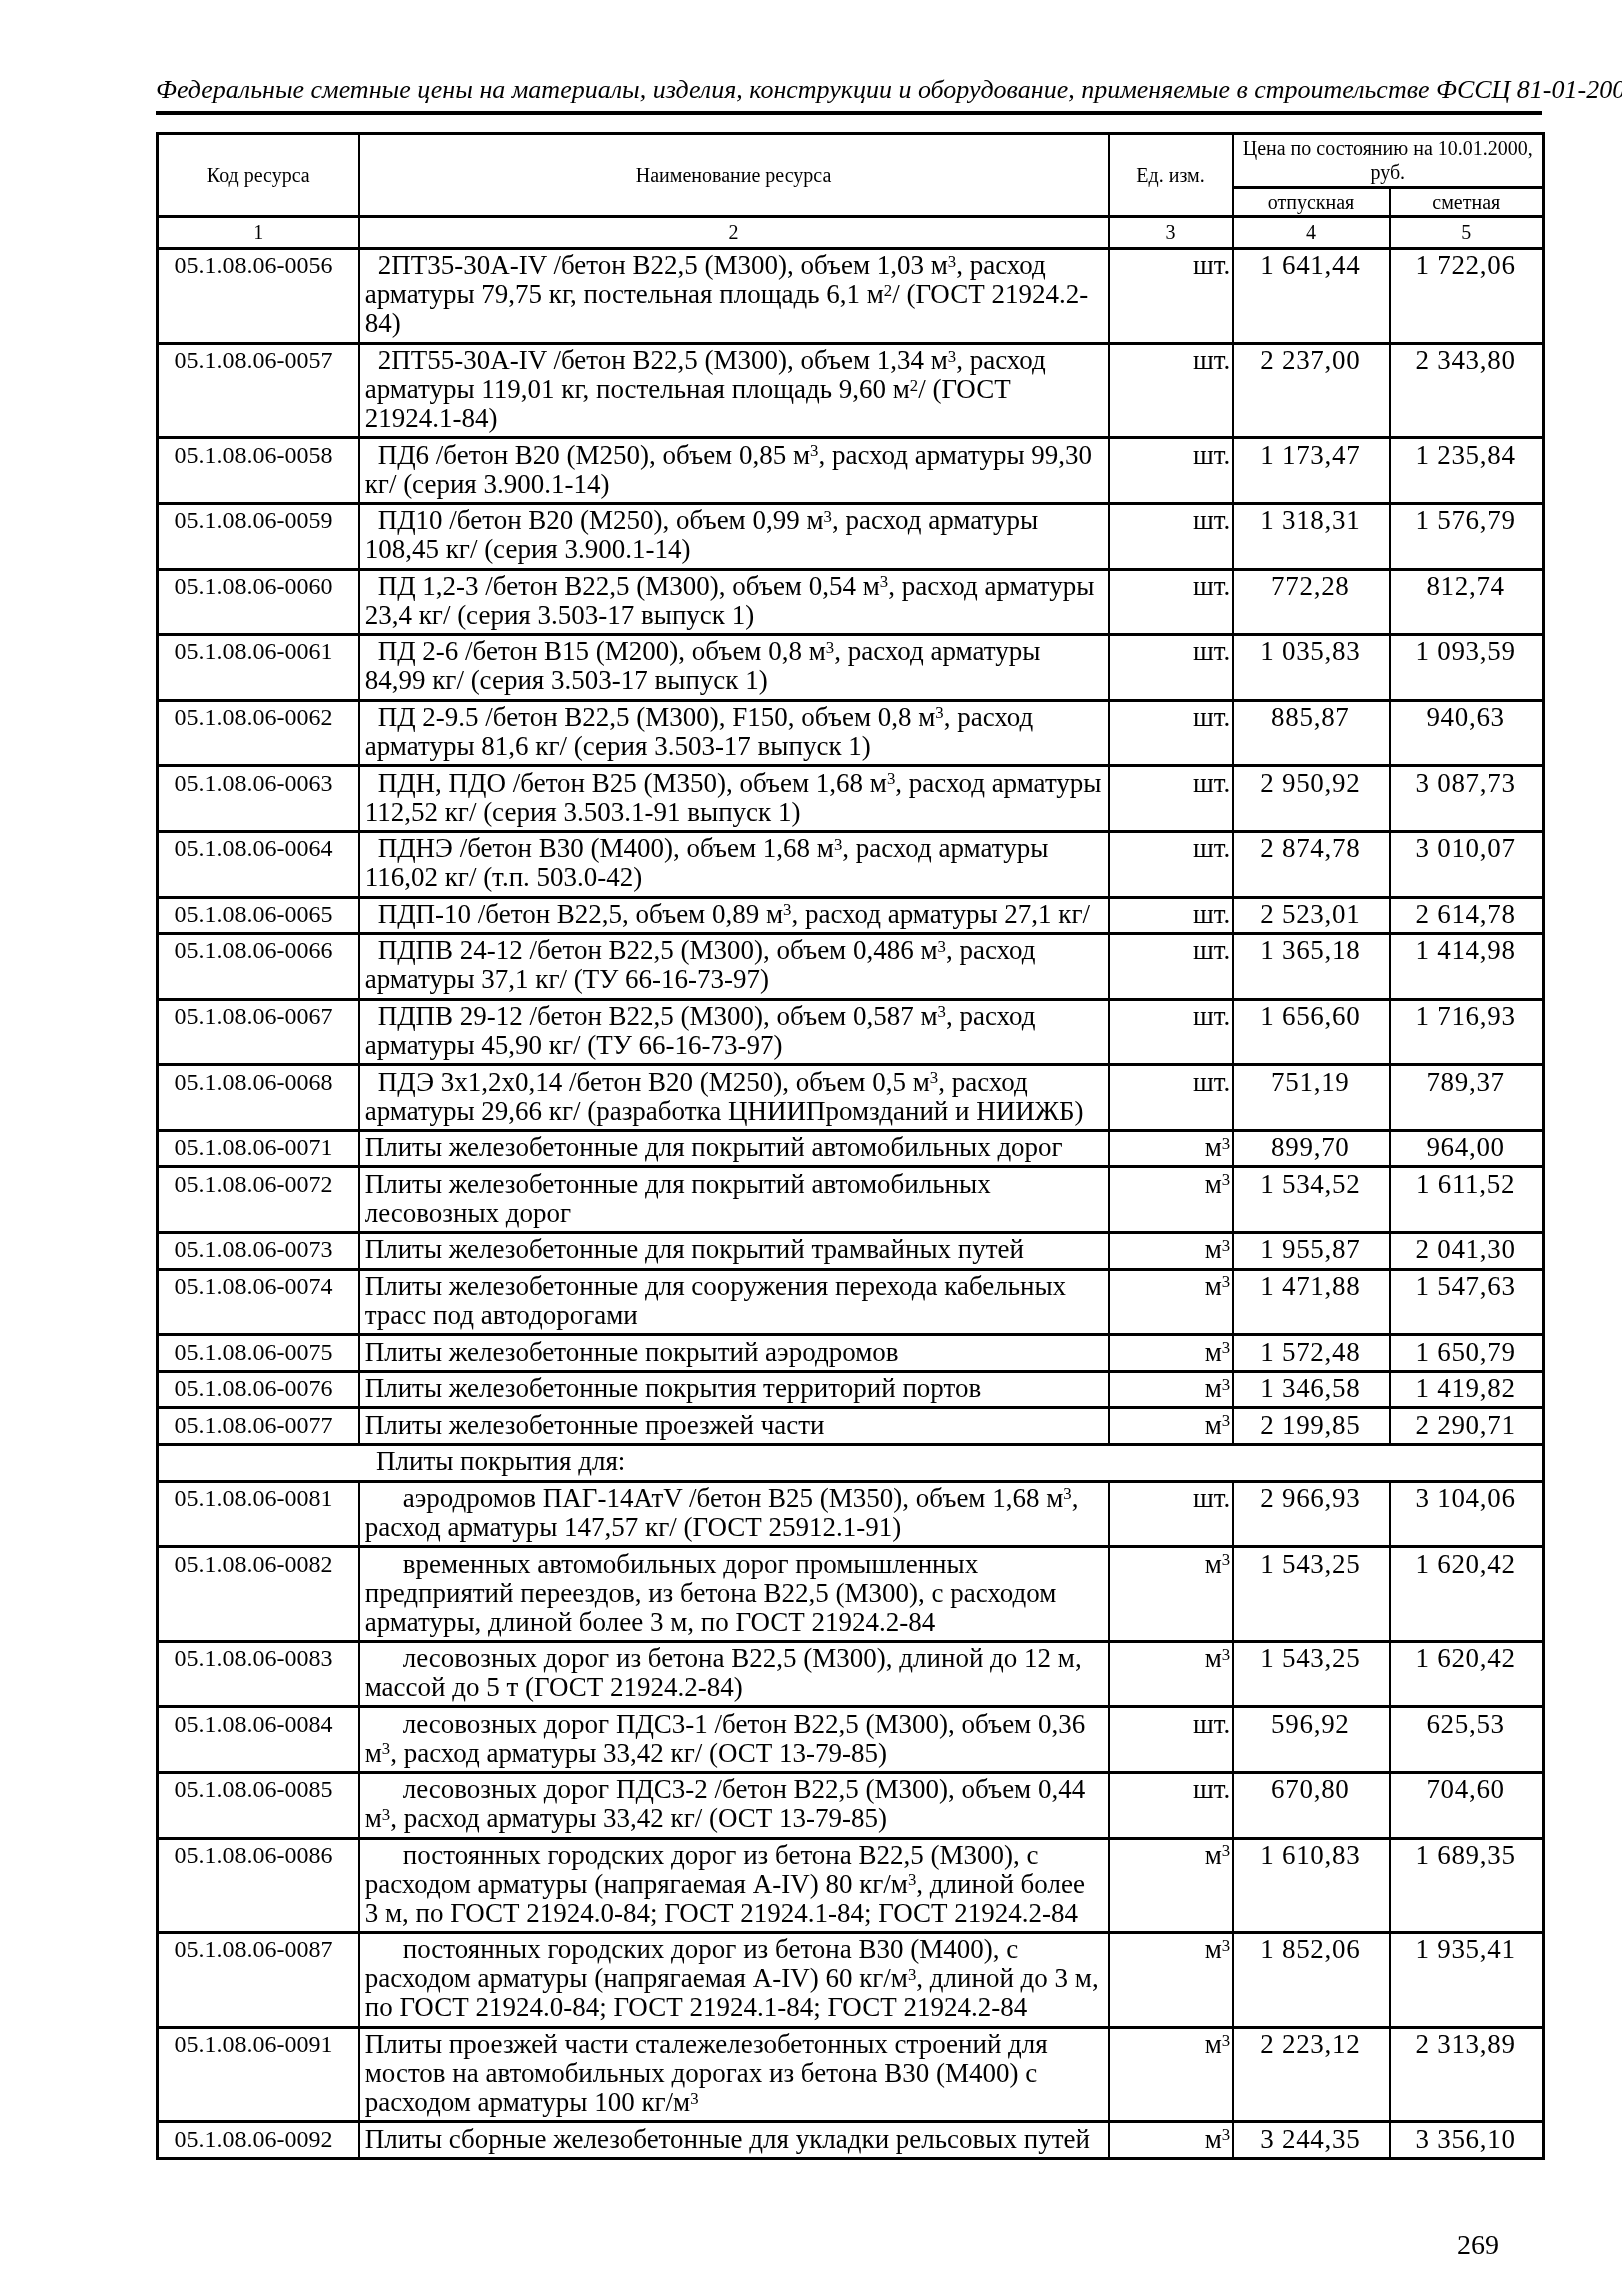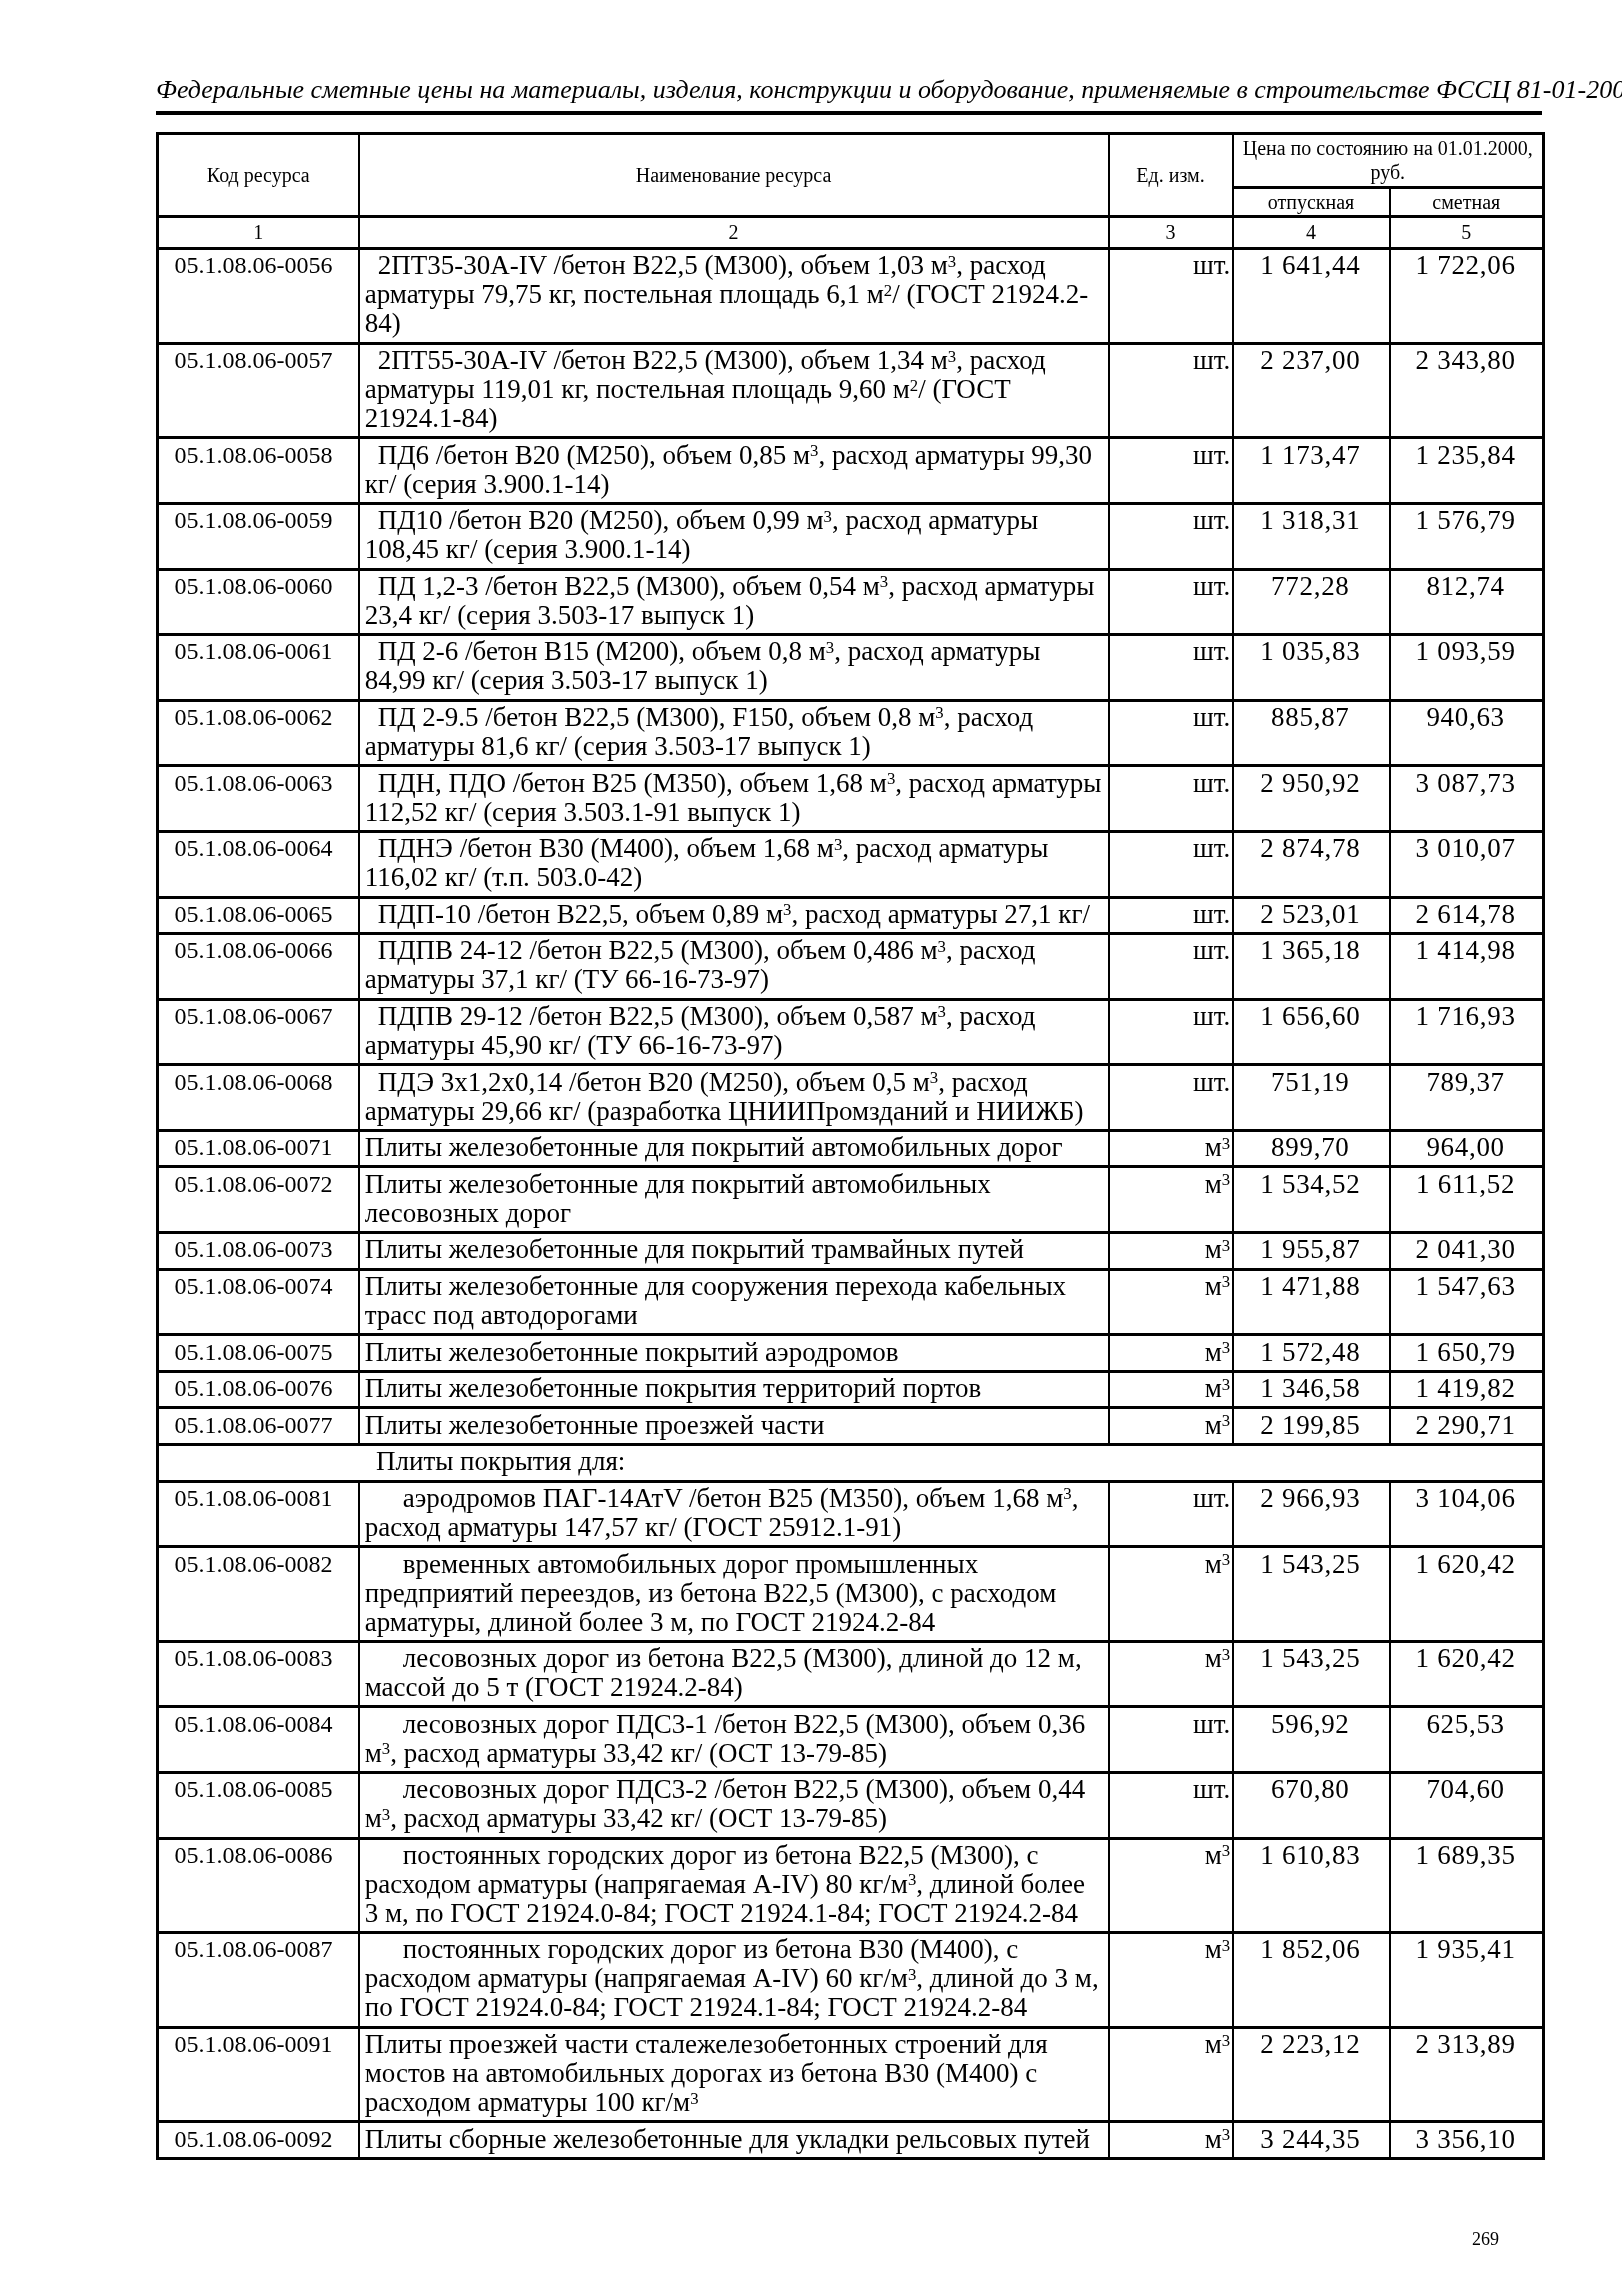--- a/index.html
+++ b/index.html
@@ -89,21 +89,21 @@
     font-size: 62%;
     line-height: 0;
     vertical-align: baseline;
     position: relative;
     top: -0.45em;
   }
   .page-number {
     position: absolute;
     top: 2229px;
     right: 124px;
-    font-size: 18px;
+    font-size: 28px;
   }
 </style>
 </head>
 <body>
 
 <div class="page">
 
   <div class="doc-header">
     <div class="doc-title">Федеральные сметные цены на материалы, изделия, конструкции и оборудование, применяемые в строительстве ФССЦ 81-01-2001</div>
     <div class="title-rule"></div>
@@ -115,21 +115,21 @@
       <col style="width:750px">
       <col style="width:124px">
       <col style="width:157px">
       <col style="width:154px">
     </colgroup>
     <thead>
       <tr class="head-main">
         <th rowspan="2">Код ресурса</th>
         <th rowspan="2">Наименование ресурса</th>
         <th rowspan="2">Ед. изм.</th>
-        <th colspan="2">Цена по состоянию на 01.01.2000, руб.</th>
+        <th colspan="2">Цена по состоянию на 10.01.2000, руб.</th>
       </tr>
       <tr class="head-sub">
         <th>отпускная</th>
         <th>сметная</th>
       </tr>
       <tr class="head-num">
         <td>1</td>
         <td>2</td>
         <td>3</td>
         <td>4</td>

